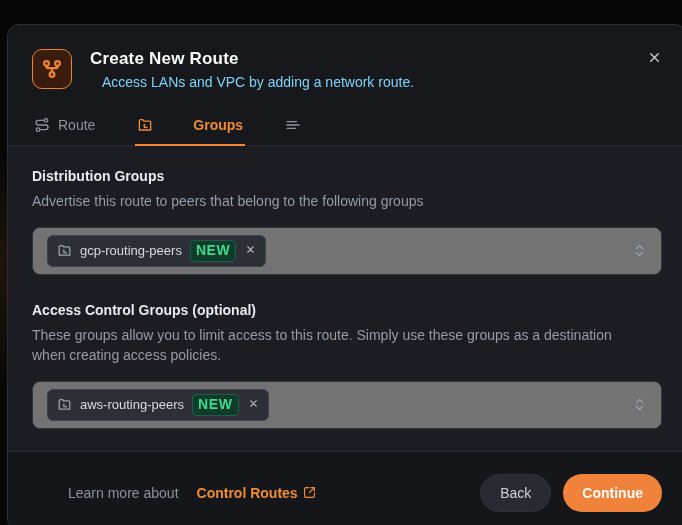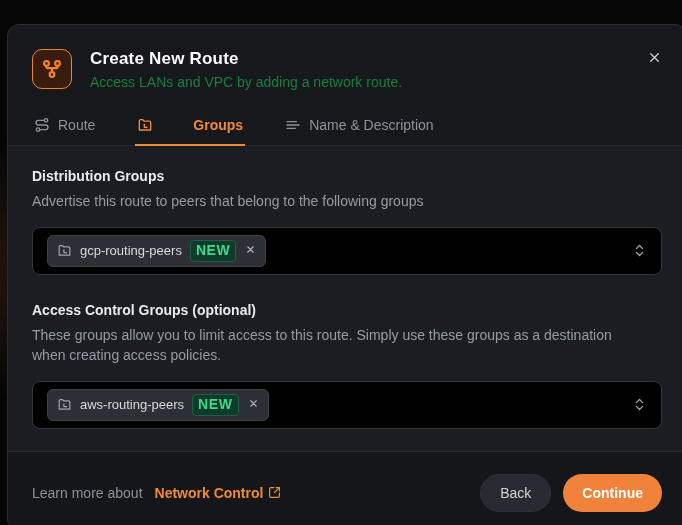--- a/index.html
+++ b/index.html
@@ -25,21 +25,21 @@
   
   .header-top { display: flex; gap: 18px; padding: 24px 24px 10px; position: relative; }
   .app-icon {
     width: 40px; height: 40px; flex: 0 0 40px;
     background: #3a1c0e;
     border: 1px solid #ec8430;
     border-radius: 10px;
     display: flex; align-items: center; justify-content: center;
   }
   .title { font-size: 17px; font-weight: 700; color: #fafafa; letter-spacing: .2px; }
-  .subtitle { font-size: 14px; color: #15803d; margin-top: 5px; }
+  .subtitle { font-size: 14px; color: #7dd3fc; margin-top: 5px; margin-left: 12px; }
   .close-btn {
     position: absolute; right: 20px; top: 20px;
     width: 24px; height: 24px;
     display: flex; align-items: center; justify-content: center;
     color: #c9cdd2; font-size: 16px; line-height: 1; cursor: pointer;
     background: none; border: none;
   }
   
   .tabs {
     display: flex; gap: 38px; padding: 0 24px;
@@ -56,21 +56,21 @@
     font-family: inherit;
   }
   .tab.active { color: #f28b36; border-bottom-color: #f28b36; font-weight: 600; gap: 40px; }
   .tab svg { flex: 0 0 auto; }
   
   .content { flex: 1; background: #1b1d22; padding: 22px 24px; }
   .field-heading { font-size: 14px; font-weight: 700; color: #e8eaed; }
   .field-desc { font-size: 14px; color: #959ca4; margin: 7px 0 16px; line-height: 1.45; max-width: 600px; }
   .select {
     display: flex; align-items: center; justify-content: space-between;
-    background: #000000;
+    background: #737373;
     border: 1px solid #32363d;
     border-radius: 8px;
     min-height: 44px;
     padding: 7px 14px;
     cursor: pointer;
   }
   .select.first { margin-bottom: 27px; }
   .tag {
     display: inline-flex; align-items: center; gap: 8px;
     background: #2c3036;
@@ -90,21 +90,21 @@
   }
   .tag-remove { color: #aeb4bb; font-size: 13px; line-height: 1; cursor: pointer; background: none; border: none; padding: 0 0 0 1px; }
   .chevrons { color: #9aa1a9; display: flex; }
   
   .footer {
     background: #141619;
     border-top: 1px solid #26282e;
     display: flex; align-items: center; justify-content: space-between;
     padding: 22px 24px 28px;
   }
-  .learn-more { font-size: 14px; color: #8d939b; display: flex; align-items: center; gap: 12px; }
+  .learn-more { font-size: 14px; color: #8d939b; display: flex; align-items: center; gap: 18px; margin-left: 36px; }
   .learn-link { color: #f28b36; font-weight: 600; display: inline-flex; align-items: center; gap: 5px; text-decoration: none; cursor: pointer; }
   .footer-actions { display: flex; gap: 12px; }
   .btn {
     border: none; border-radius: 19px; cursor: pointer;
     font-size: 14px; font-family: inherit;
     padding: 11px 19px; line-height: 1;
   }
   .btn-back { background: #272a30; color: #cfd3d8; font-weight: 500; border: 1px solid #2e3238; }
   .btn-continue { background: #f0823c; color: #ffffff; font-weight: 700; }
 </style>
@@ -153,21 +153,20 @@
           <path d="M11 13v2.5h3.5"></path>
       </svg>
       <span>Groups</span>
     </button>
     <button class="tab">
       <svg width="16" height="16" viewBox="0 0 24 24" fill="none" stroke="currentColor" stroke-width="2" stroke-linecap="round" stroke-linejoin="round">
         <path d="M17 7H3"></path>
           <path d="M21 12H3"></path>
           <path d="M15.5 17H3"></path>
       </svg>
-      <span>Name &amp; Description</span>
     </button>
   </div>
 
   <div class="content">
 
     <div class="field-heading">Distribution Groups</div>
     <div class="field-desc">Advertise this route to peers that belong to the following groups</div>
     <div class="select first">
       <span class="tag">
         <svg width="15" height="15" viewBox="0 0 24 24" fill="none" stroke="#9aa1a9" stroke-width="2" stroke-linecap="round" stroke-linejoin="round">
@@ -217,21 +216,21 @@
           </svg>
       </span>
     </div>
 
   </div>
 
   <div class="footer">
     <div class="learn-more">
       <span>Learn more about</span>
       <a class="learn-link">
-        <span>Network Control</span>
+        <span>Control Routes</span>
         <svg width="13" height="13" viewBox="0 0 24 24" fill="none" stroke="#f28b36" stroke-width="2.2" stroke-linecap="round" stroke-linejoin="round">
           <path d="M21 13v6a2 2 0 0 1-2 2H5a2 2 0 0 1-2-2V5a2 2 0 0 1 2-2h6"></path>
             <path d="m21 3-9 9"></path>
             <path d="M15 3h6v6"></path>
         </svg>
       </a>
     </div>
     <div class="footer-actions">
       <button class="btn btn-back">Back</button>
       <button class="btn btn-continue">Continue</button>

